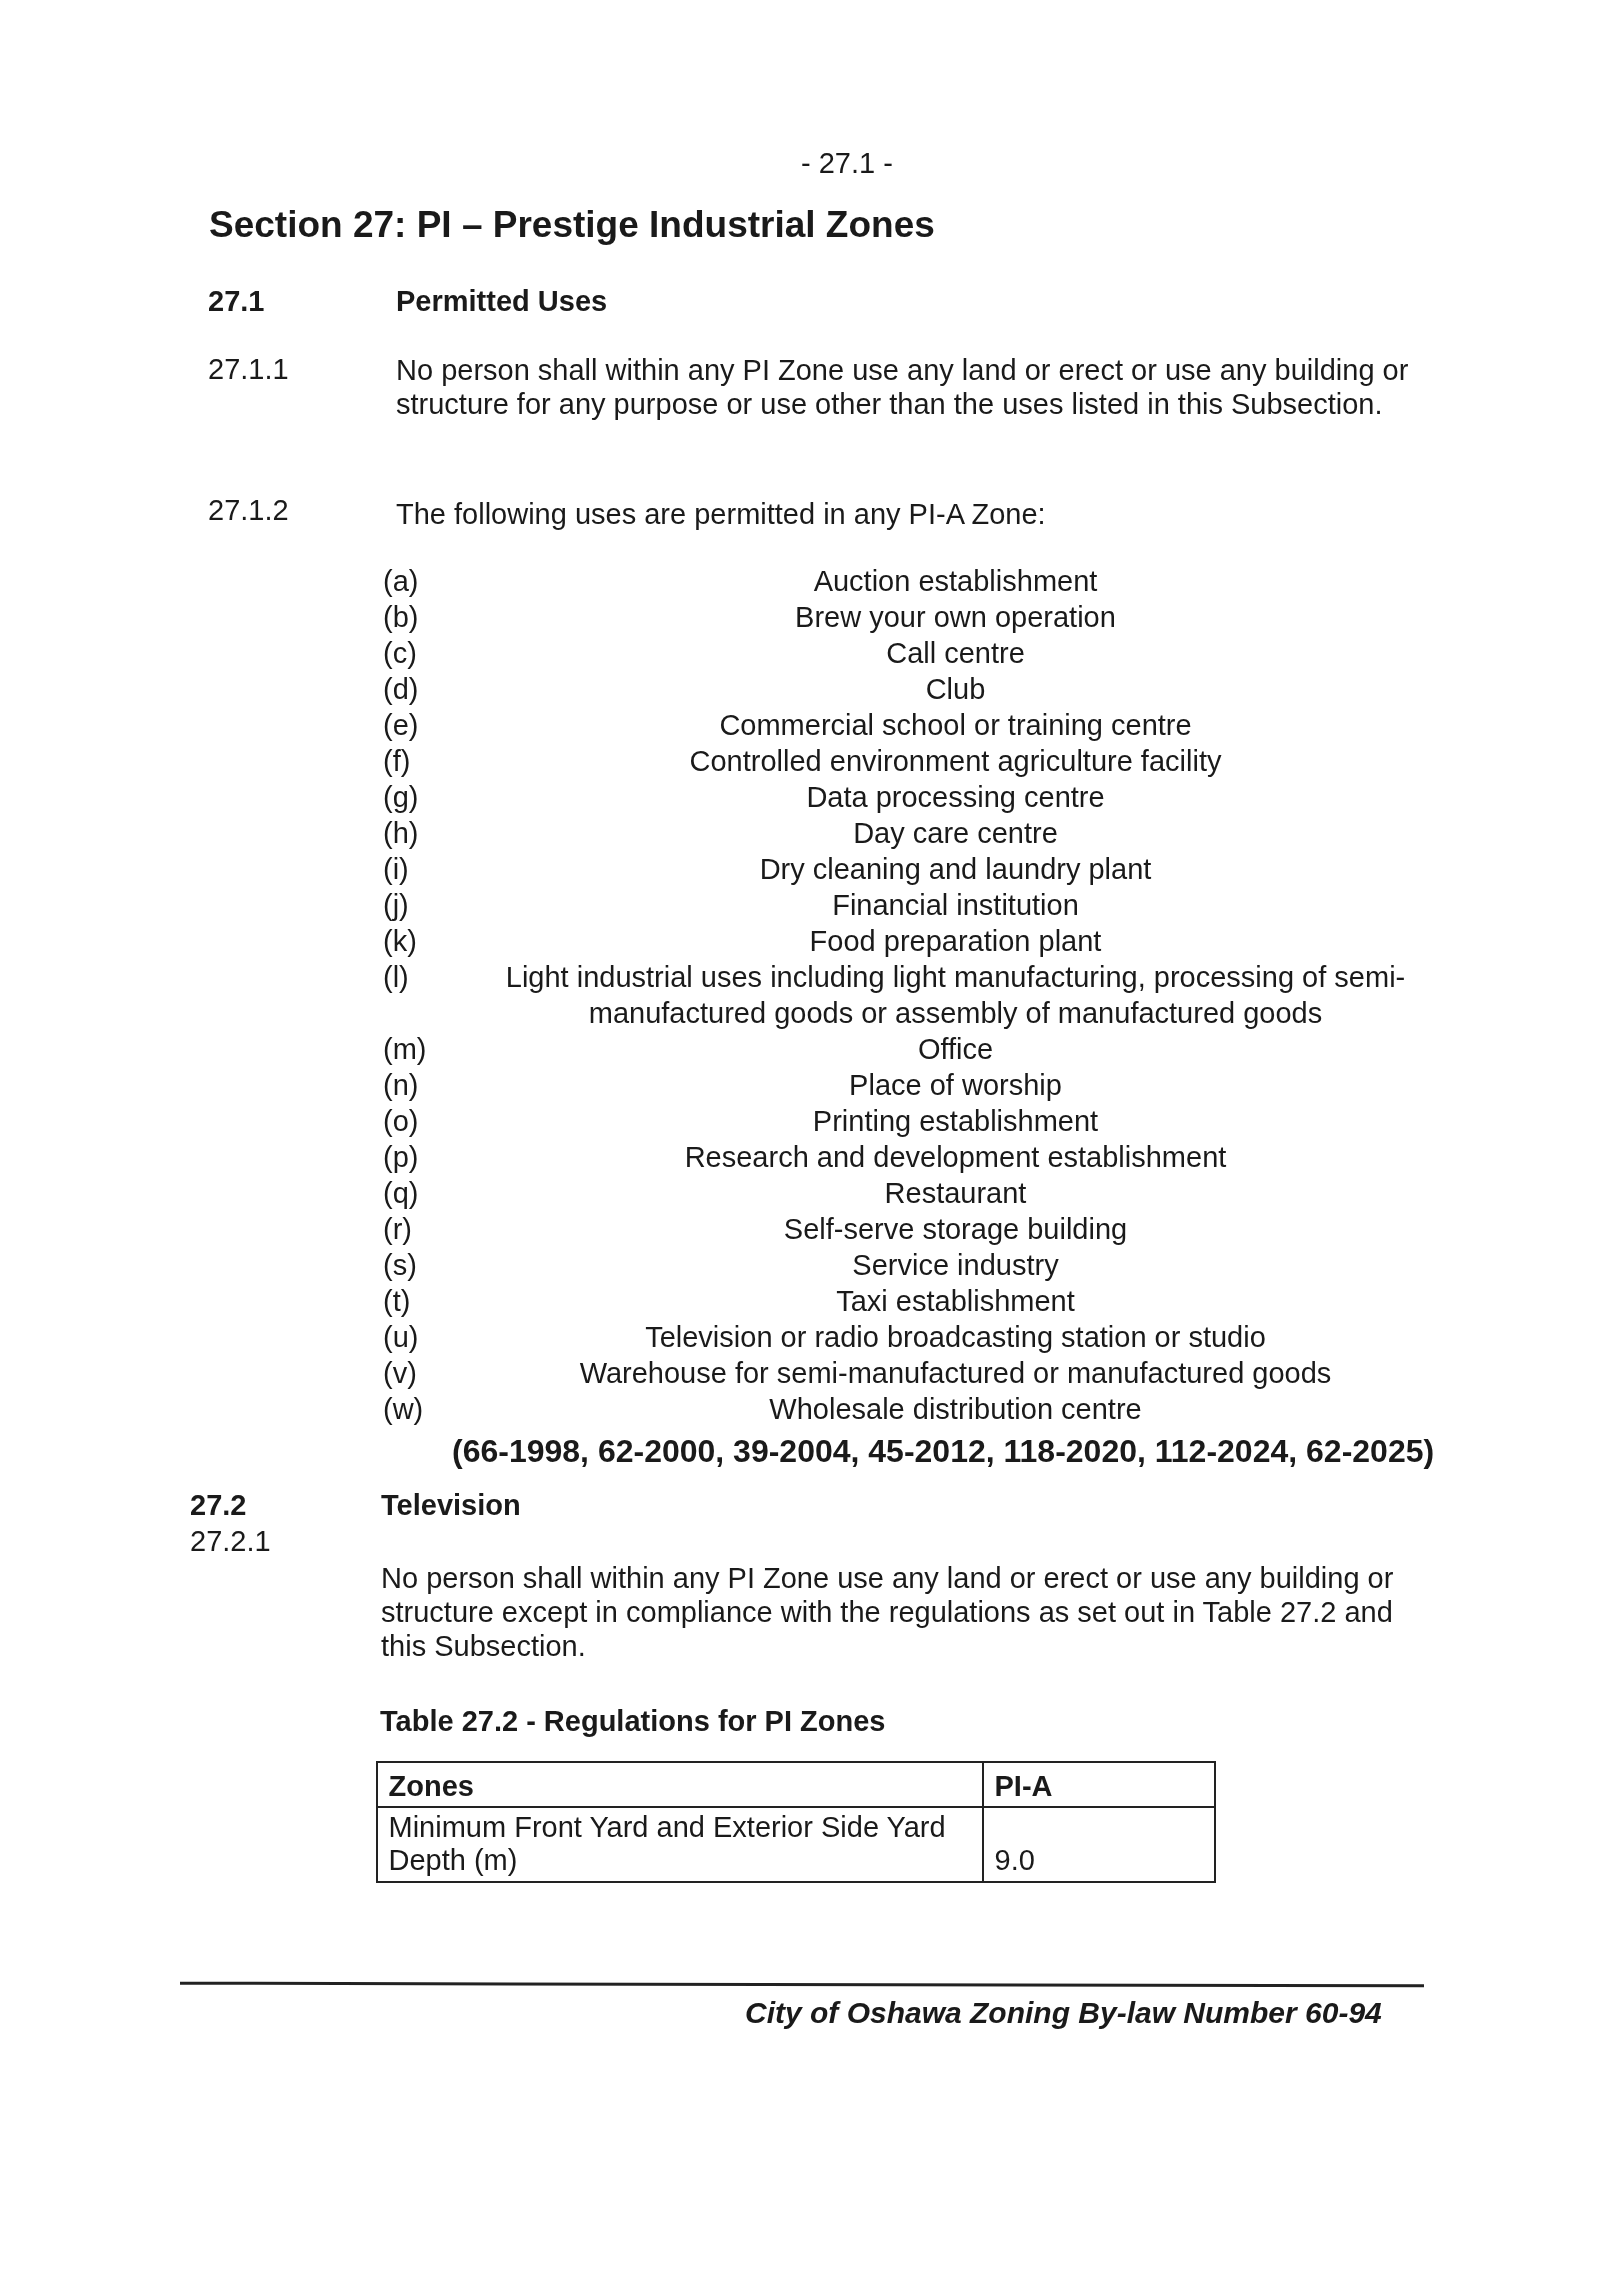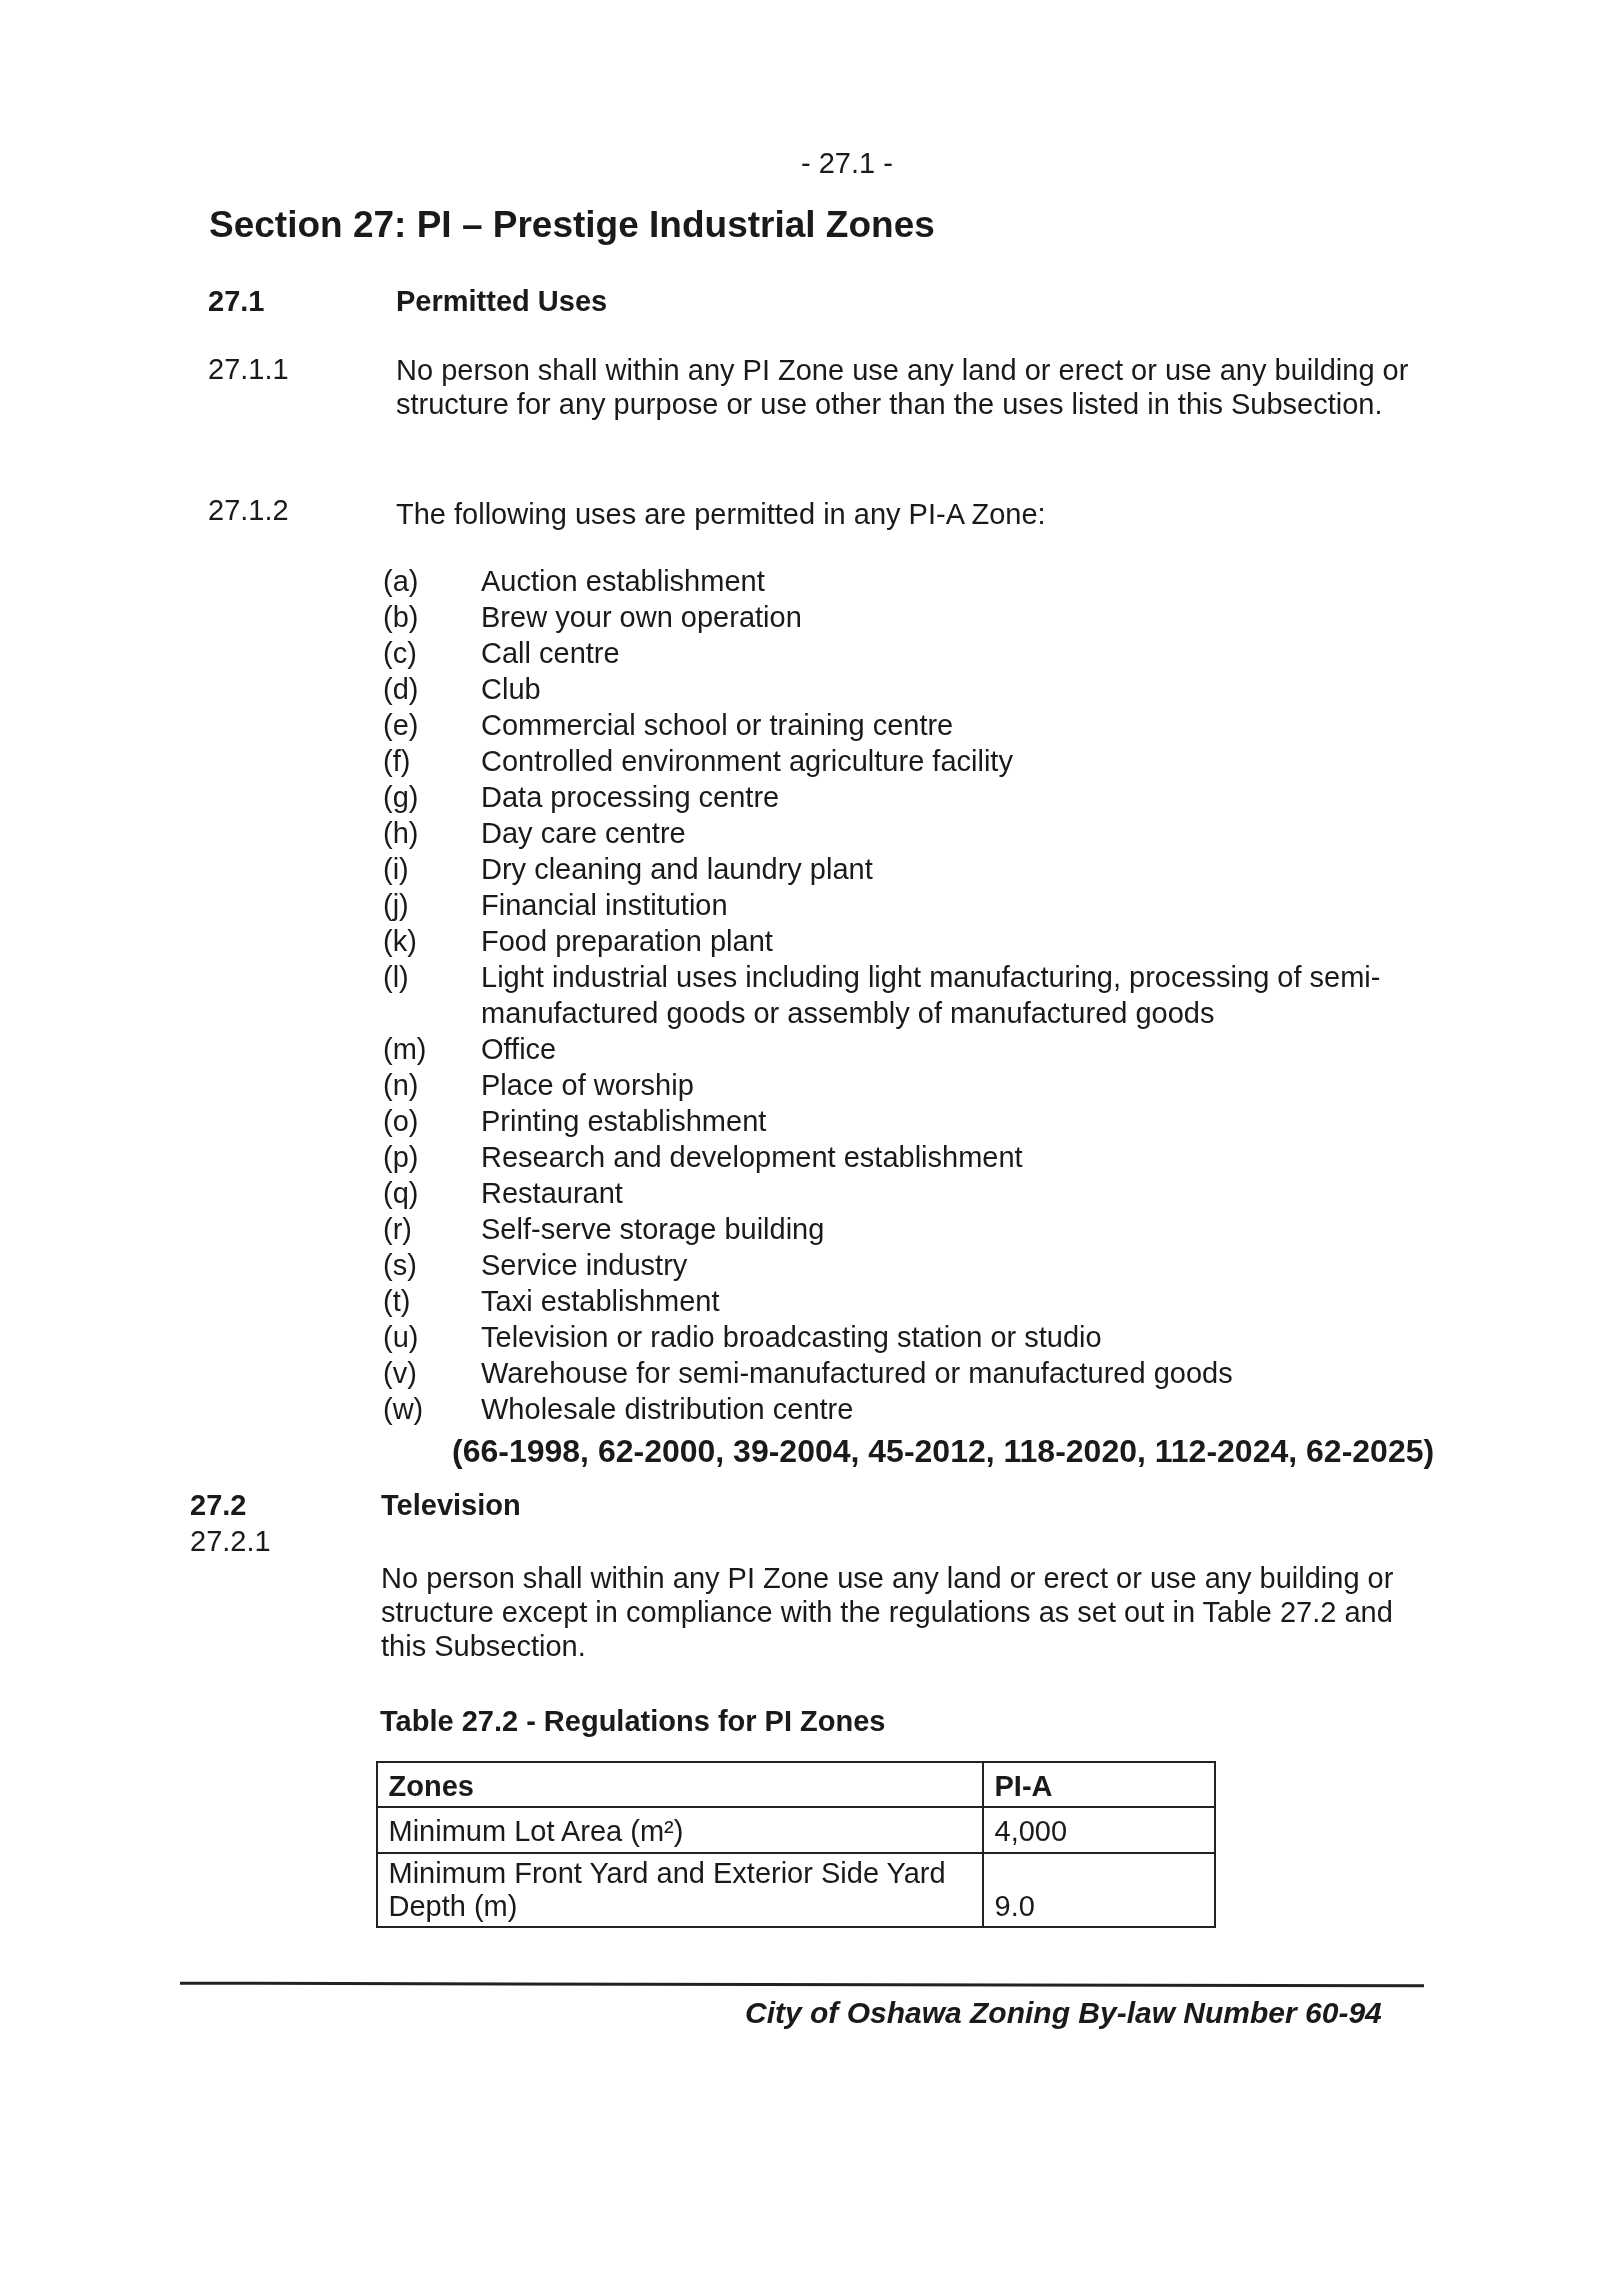--- a/index.html
+++ b/index.html
@@ -8,21 +8,21 @@
   .abs { position:absolute; }
   .pagenum { top:147px; left:772px; font-size:29px;margin-left:29px; }
   .title { top:204px; left:209px; font-size:37px; font-weight:bold; }
   .num { left:208px; font-size:29px; }
   .num.bold { font-weight:bold; }
   .headtxt { left:396px; font-size:29px; font-weight:bold; }
   .para { left:396px; width:1021px; font-size:29px; line-height:34px; }
   .list { top:563px; left:383px; width:1047px; font-size:29px; }
   .li { display:flex; line-height:36px; }
   .li .lbl { width:98px; flex:none; }
-  .li .txt { flex:1; }
+  .li .txt { flex:1;text-align:center; }
   .amend { top:1433px; left:452px; font-size:32px; font-weight:bold; }
   .tcap { top:1705px; left:380px; font-size:29px; font-weight:bold; }
   table.reg { position:absolute; top:1761px; left:376px; width:840px;
               border-collapse:collapse; font-size:29px; }
   table.reg td { border:2px solid #222; padding:2.6px 10.5px 3.9px 10.5px; height:37px; vertical-align:bottom; }
   table.reg td.val { width:209px; }
   table.reg tr.hdr td { font-weight:bold; }
   .footline { top:1983px; left:180px; width:1244px; height:3.3px; background:#222; transform:rotate(0.12deg); }
   .footer { top:1996px; left:745px; font-size:30px; font-weight:bold; font-style:italic; }
 </style>
@@ -146,24 +146,20 @@
 
 <div class="abs tcap">Table 27.2 - Regulations for PI Zones</div>
 
 <table class="reg">
   <tbody id="reg-body">
     <tr class="hdr">
       <td>Zones</td>
       <td class="val">PI-A</td>
     </tr>
       <tr>
-        <td>Minimum Lot Area (m²)</td>
-        <td class="val">4,000</td>
-      </tr>
-      <tr>
         <td>Minimum Front Yard and Exterior Side Yard Depth (m)</td>
         <td class="val">9.0</td>
       </tr>
     </tbody>
 </table>
 
 <div class="abs footline"></div>
 <div class="abs footer">City of Oshawa Zoning By-law Number 60-94</div>
 
 

